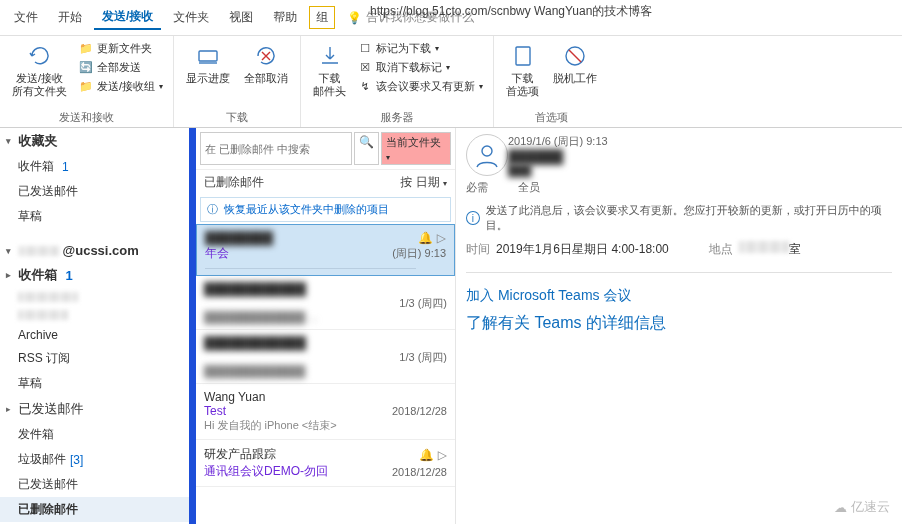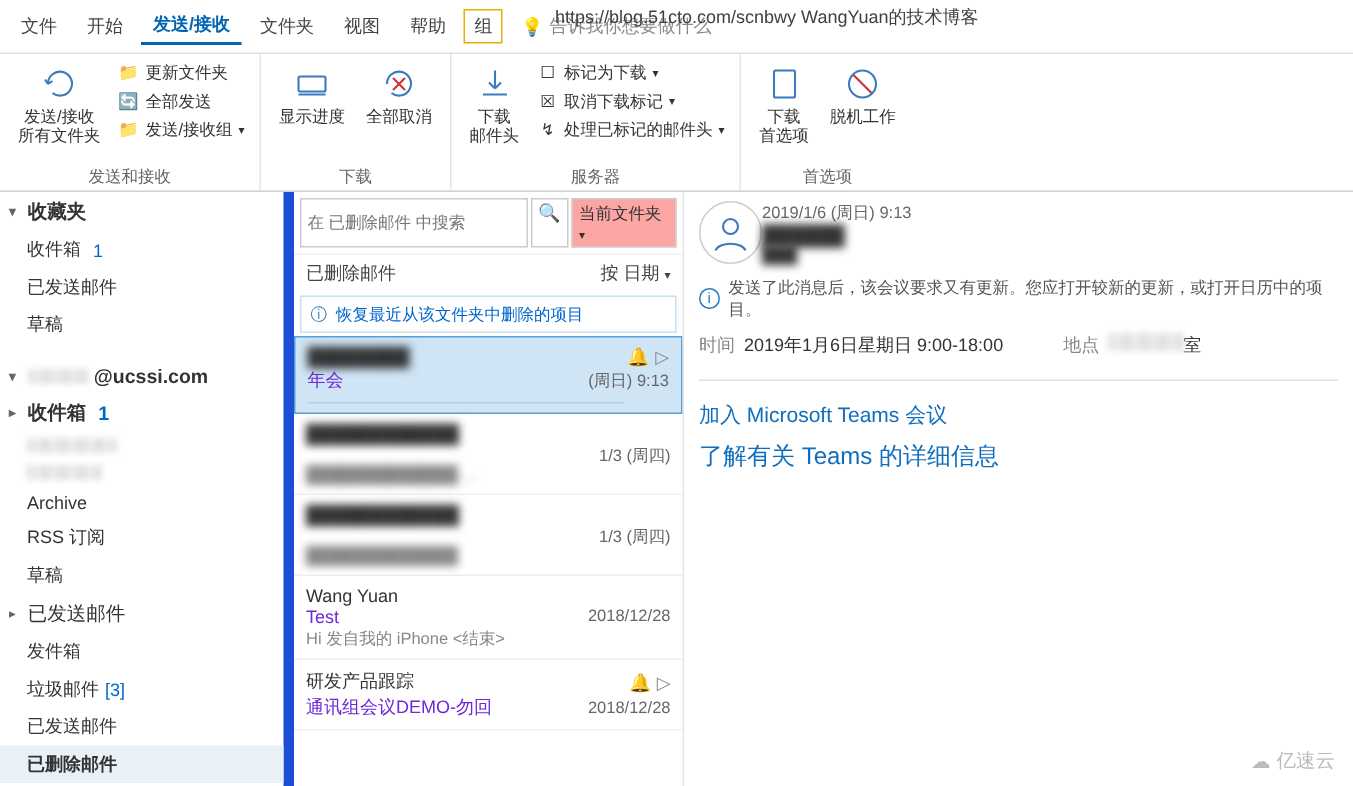--- a/index.html
+++ b/index.html
@@ -150,21 +150,21 @@
             <span>标记为下载</span>
             <span style="font-size:8px;">▾</span>
           </div>
         <div class="sbtn">
             <span class="sicon">☒</span>
             <span>取消下载标记</span>
             <span style="font-size:8px;">▾</span>
           </div>
         <div class="sbtn">
             <span class="sicon">↯</span>
-            <span>处理已标记的邮件头</span>
+            <span>该会议要求又有更新</span>
             <span style="font-size:8px;">▾</span>
           </div>
       </div>
     </div>
     <div class="label">服务器</div>
   </div>
 
   <div class="ribbon-group" style="border-right:none;">
     <div class="body">
       <div class="rbtn">
@@ -310,26 +310,30 @@
             <circle cx="14" cy="10" r="5"></circle>
             <path d="M4 26c2-6 18-6 20 0"></path>
           </svg>
         </div>
       <div class="rmeta">
         <div class="rdate">2019/1/6 (周日) 9:13</div>
         <div class="rfrom">██████</div>
         <div class="rfrom" style="font-size:11px;">███</div>
       </div>
     </div>
+    <div class="rlabels">
+      <span>必需</span>
+      <span>全员</span>
+    </div>
     <div class="infobar">
       <span class="iicon">i</span>
       <span>发送了此消息后，该会议要求又有更新。您应打开较新的更新，或打开日历中的项目。</span>
     </div>
     <div class="timeplace">
-      <span><span class="lab">时间</span><span>2019年1月6日星期日 9:00-18:00</span></span>
+      <span><span class="lab">时间</span><span>2019年1月6日星期日 4:00-18:00</span></span>
       <span><span class="lab">地点</span><span class="blurbox" style="width:50px;height:12px;"></span>室</span>
     </div>
     <div class="divider"></div>
     <a class="joinlink">加入 Microsoft Teams 会议</a>
     <a class="learnlink">了解有关 Teams 的详细信息</a>
   </div>
 </div>
 
 <div class="watermark">
   <span>☁</span>

